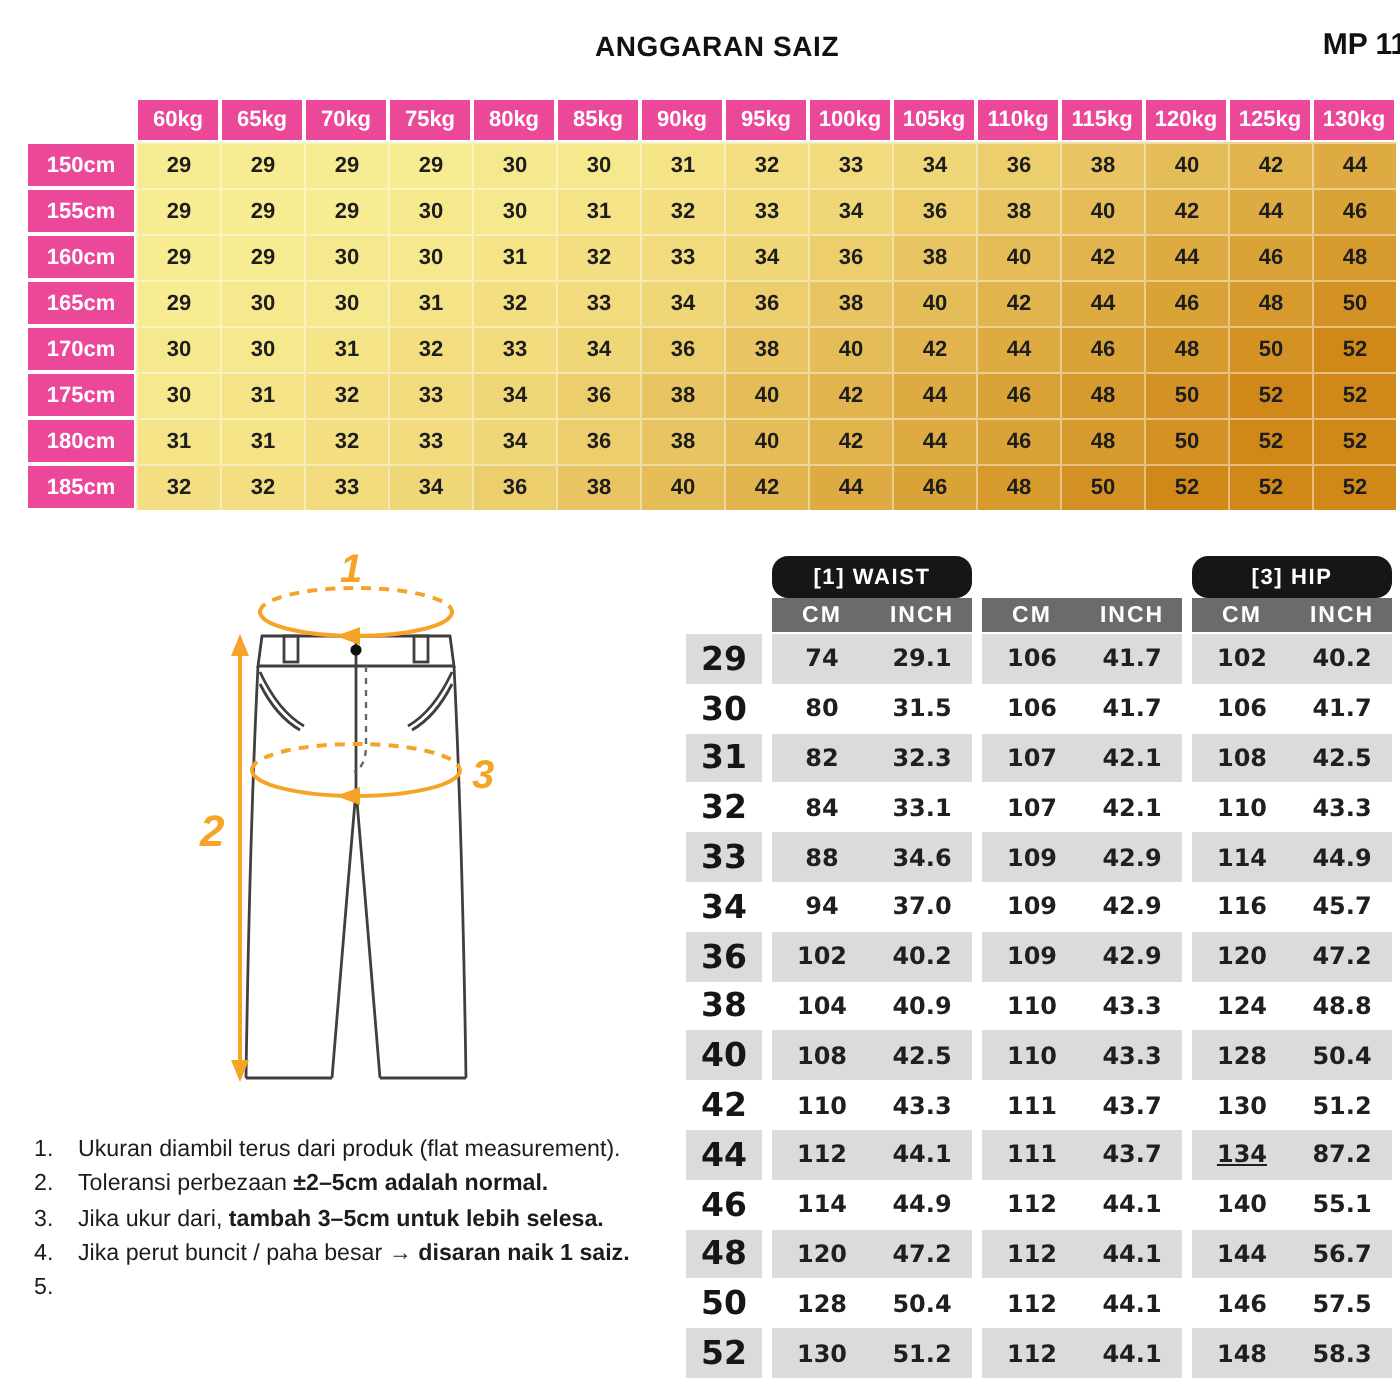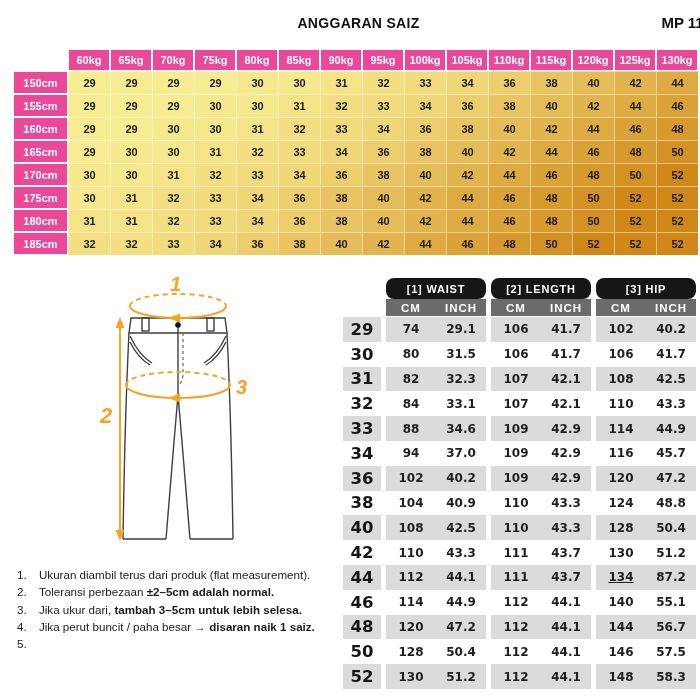--- a/index.html
+++ b/index.html
@@ -238,21 +238,20 @@
       <path d="M36,112 A52,13 0 0 1 140,112" stroke-dasharray="5,4"></path>
       <path d="M36,112 A52,13 0 0 0 140,112"></path>
       <polygon points="78,125 90,120.5 90,129.5" fill="#F5A428" stroke="none"></polygon>
     </g>
     <text x="146" y="121" fill="#F5A428" font-size="20" font-weight="bold" font-style="italic" font-family="Liberation Sans, sans-serif">3</text>
   </svg>
 
   <div class="meas">
     <div class="mgrid meas-head">
         <div class="pill" style="grid-column: 3 / span 2;">[1] WAIST</div>
-        <div class="pill" style="grid-column: 6 / span 2;">[2] LENGTH</div>
         <div class="pill" style="grid-column: 9 / span 2;">[3] HIP</div>
       </div>
     <div class="mgrid meas-sub">
         <div class="sub" style="grid-column: 3;">CM</div>
         <div class="sub" style="grid-column: 4;">INCH</div>
         <div class="sub" style="grid-column: 6;">CM</div>
         <div class="sub" style="grid-column: 7;">INCH</div>
         <div class="sub" style="grid-column: 9;">CM</div>
         <div class="sub" style="grid-column: 10;">INCH</div>
       </div>

